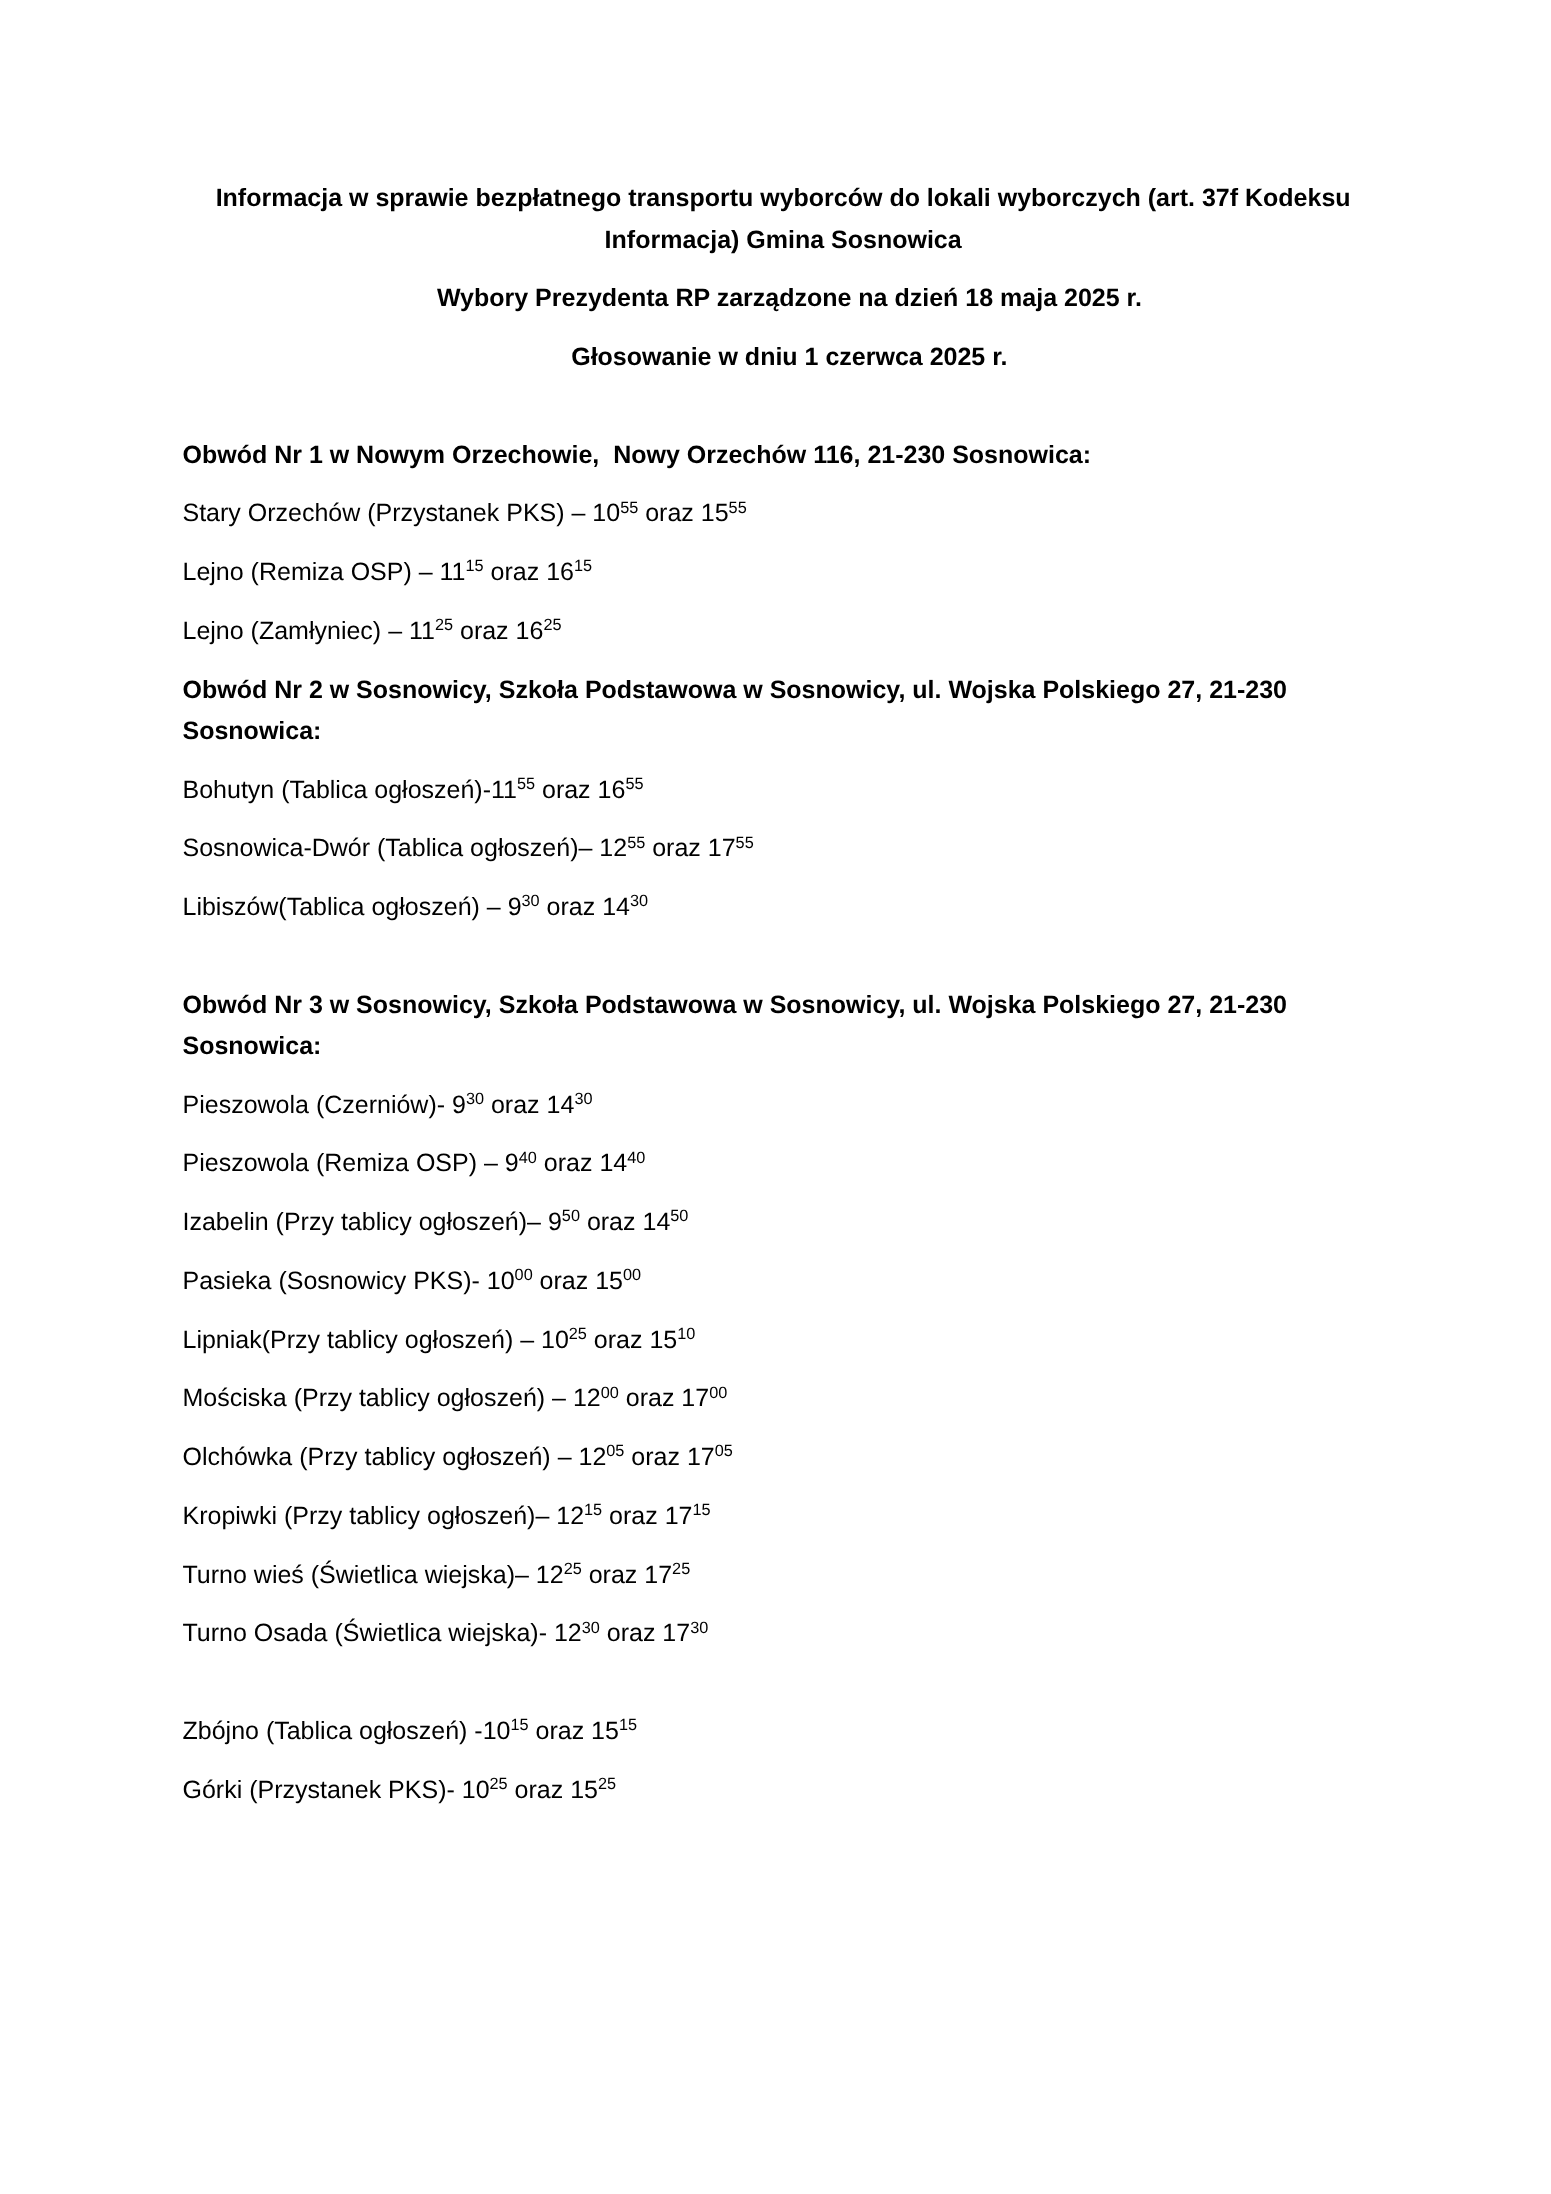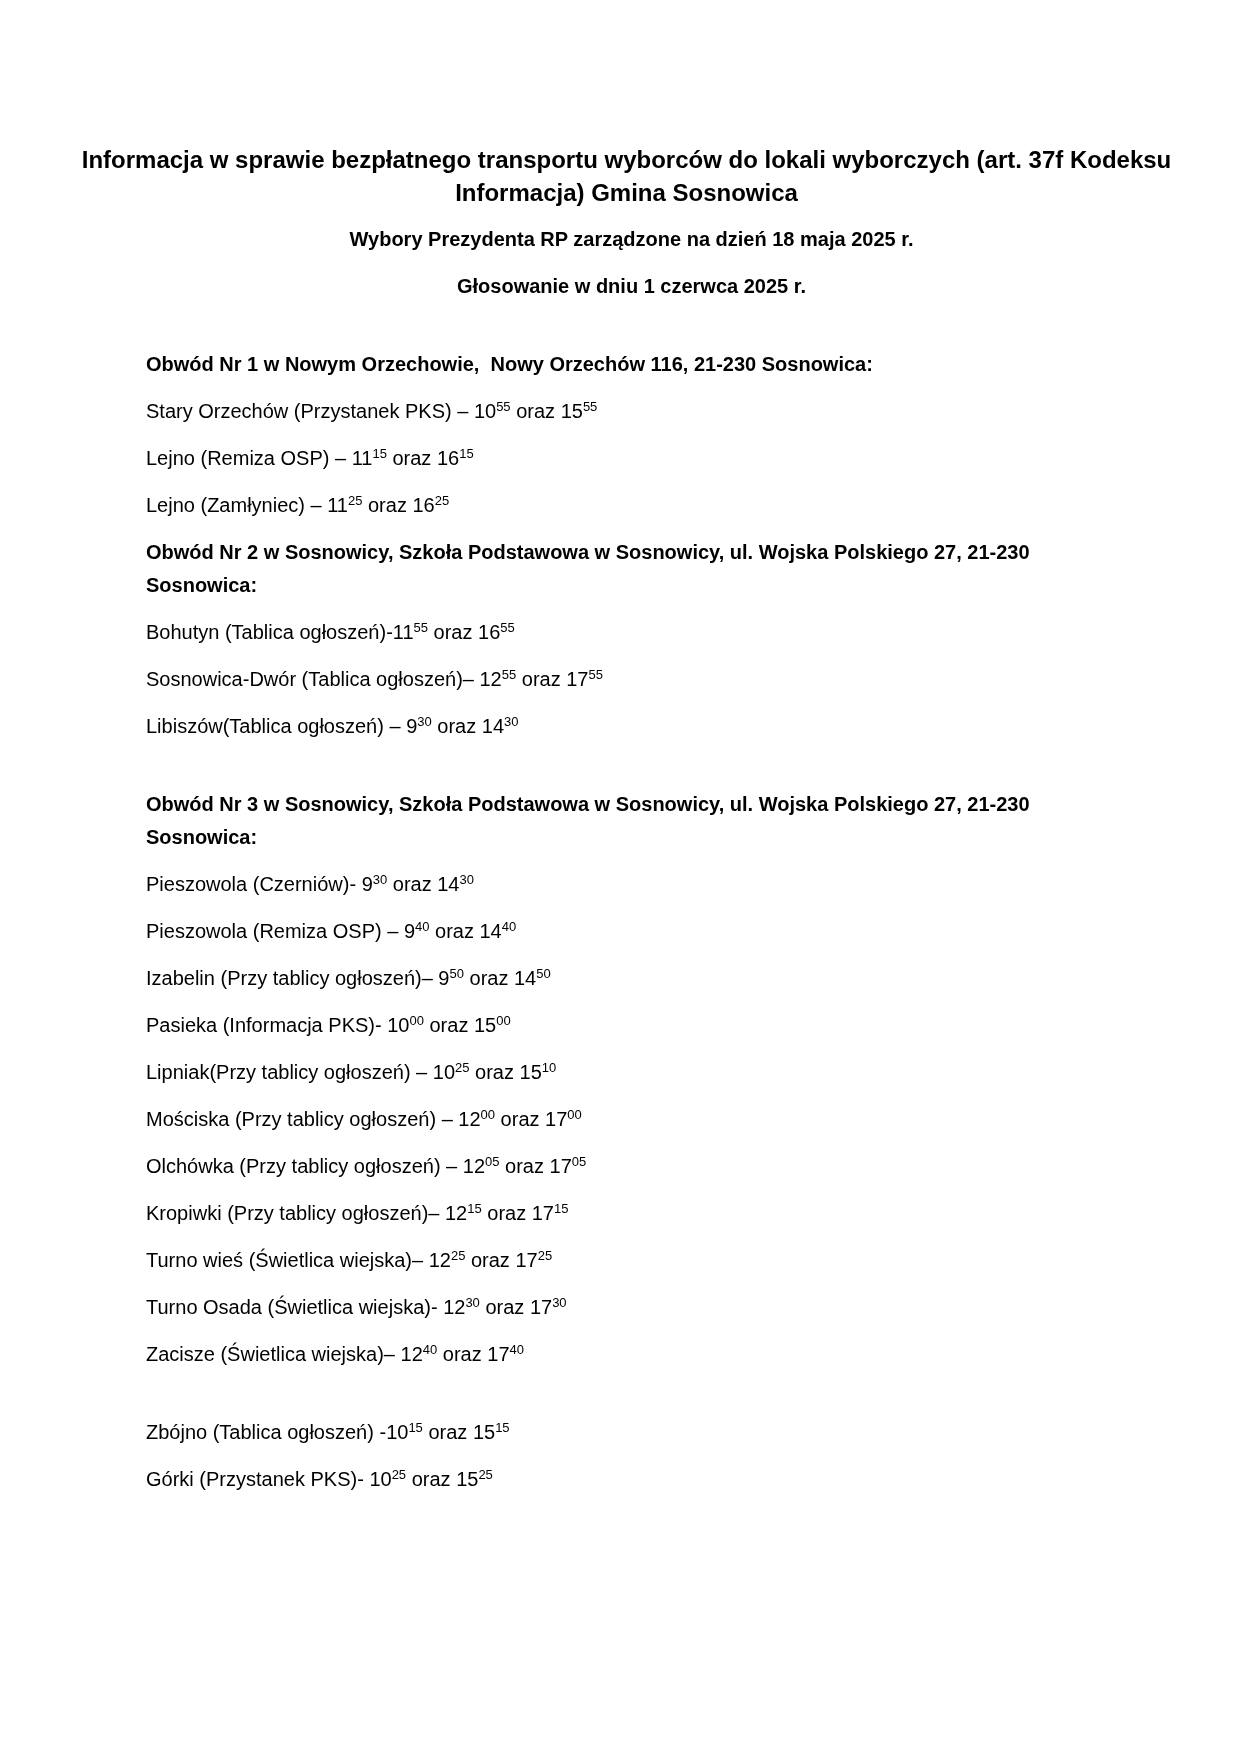--- a/index.html
+++ b/index.html
@@ -10,21 +10,21 @@
     box-sizing: border-box;
     background: #ffffff;
     color: #000000;
     font-family: "Liberation Sans", "DejaVu Sans", sans-serif;
     font-size: 20px;
     line-height: 33px;
     padding-top: 143px;
     overflow: hidden;
   }
   .header { text-align: center; font-weight: bold; }
-  .doc-title { font-size: 24px; font-weight: bold; margin: 0 0 14px 12px; }
+  .doc-title { font-size: 20px; font-weight: bold; margin: 0 0 14px 12px; }
   .tline { display: block; white-space: pre; }
   .subtitle { margin: 0 0 14px 0; padding-left: 22px; }
   .sections { margin-left: 146px; width: 960px; }
   .obwod { margin: 0; }
   .obwod.gap-before { margin-top: 45px; }
   .heading { font-size: 20px; font-weight: bold; margin: 4px 0 14px 0; }
   .hline { display: block; white-space: pre; }
   .entry { margin: 0 0 14px 0; white-space: pre; }
   sup.tsup {
     font-size: 13px;
@@ -81,36 +81,35 @@
           <span class="hline">Obwód Nr 3 w Sosnowicy, Szkoła Podstawowa w Sosnowicy, ul. Wojska Polskiego 27, 21-230</span>
           <span class="hline">Sosnowica:</span>
         </h2>
     <div class="entries">
   <p class="entry"><span class="prefix">Pieszowola (Czerniów)- </span><span class="t1">9</span><sup class="tsup s1">30</sup><span class="mid"> oraz </span><span class="t2">14</span><sup class="tsup s2">30</sup></p>
 
   <p class="entry"><span class="prefix">Pieszowola (Remiza OSP) – </span><span class="t1">9</span><sup class="tsup s1">40</sup><span class="mid"> oraz </span><span class="t2">14</span><sup class="tsup s2">40</sup></p>
 
   <p class="entry"><span class="prefix">Izabelin (Przy tablicy ogłoszeń)– </span><span class="t1">9</span><sup class="tsup s1">50</sup><span class="mid"> oraz </span><span class="t2">14</span><sup class="tsup s2">50</sup></p>
 
-  <p class="entry"><span class="prefix">Pasieka (Informacja PKS)- </span><span class="t1">10</span><sup class="tsup s1">00</sup><span class="mid"> oraz </span><span class="t2">15</span><sup class="tsup s2">00</sup></p>
+  <p class="entry"><span class="prefix">Pasieka (Sosnowicy PKS)- </span><span class="t1">10</span><sup class="tsup s1">00</sup><span class="mid"> oraz </span><span class="t2">15</span><sup class="tsup s2">00</sup></p>
 
   <p class="entry"><span class="prefix">Lipniak(Przy tablicy ogłoszeń) – </span><span class="t1">10</span><sup class="tsup s1">25</sup><span class="mid"> oraz </span><span class="t2">15</span><sup class="tsup s2">10</sup></p>
 
 
   <p class="entry"><span class="prefix">Mościska (Przy tablicy ogłoszeń) – </span><span class="t1">12</span><sup class="tsup s1">00</sup><span class="mid"> oraz </span><span class="t2">17</span><sup class="tsup s2">00</sup></p>
 
   <p class="entry"><span class="prefix">Olchówka (Przy tablicy ogłoszeń) – </span><span class="t1">12</span><sup class="tsup s1">05</sup><span class="mid"> oraz </span><span class="t2">17</span><sup class="tsup s2">05</sup></p>
 
   <p class="entry"><span class="prefix">Kropiwki (Przy tablicy ogłoszeń)– </span><span class="t1">12</span><sup class="tsup s1">15</sup><span class="mid"> oraz </span><span class="t2">17</span><sup class="tsup s2">15</sup></p>
 
   <p class="entry"><span class="prefix">Turno wieś (Świetlica wiejska)– </span><span class="t1">12</span><sup class="tsup s1">25</sup><span class="mid"> oraz </span><span class="t2">17</span><sup class="tsup s2">25</sup></p>
 
   <p class="entry"><span class="prefix">Turno Osada (Świetlica wiejska)- </span><span class="t1">12</span><sup class="tsup s1">30</sup><span class="mid"> oraz </span><span class="t2">17</span><sup class="tsup s2">30</sup></p>
 
-  <p class="entry"><span class="prefix">Zacisze (Świetlica wiejska)– </span><span class="t1">12</span><sup class="tsup s1">40</sup><span class="mid"> oraz </span><span class="t2">17</span><sup class="tsup s2">40</sup></p>
 </div>
   </section>
 
   <section class="obwod gap-before">
     <div class="entries">
   <p class="entry"><span class="prefix">Zbójno (Tablica ogłoszeń) -</span><span class="t1">10</span><sup class="tsup s1">15</sup><span class="mid"> oraz </span><span class="t2">15</span><sup class="tsup s2">15</sup></p>
 
   <p class="entry"><span class="prefix">Górki (Przystanek PKS)- </span><span class="t1">10</span><sup class="tsup s1">25</sup><span class="mid"> oraz </span><span class="t2">15</span><sup class="tsup s2">25</sup></p>
 </div>
   </section>

